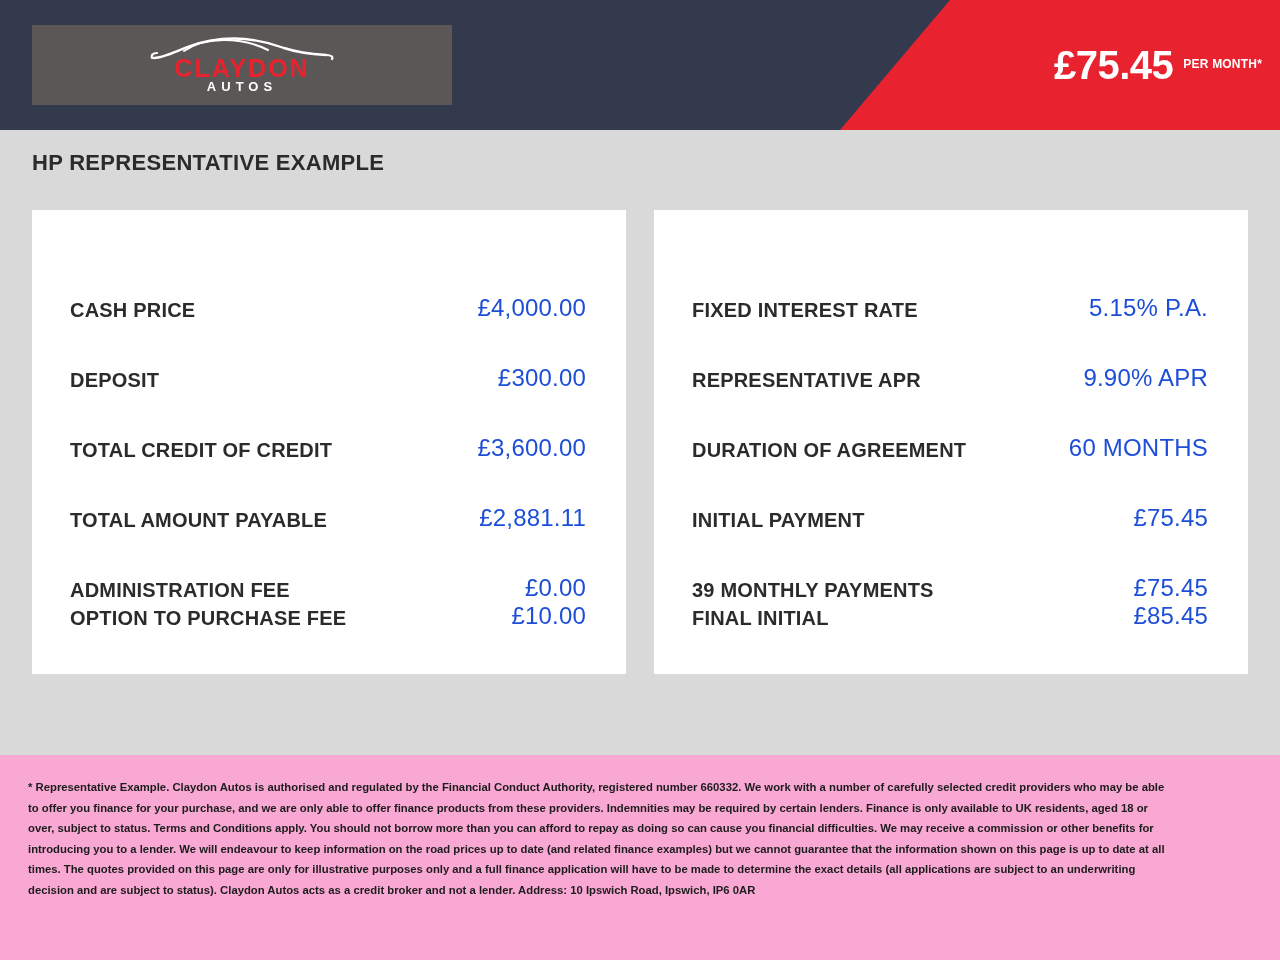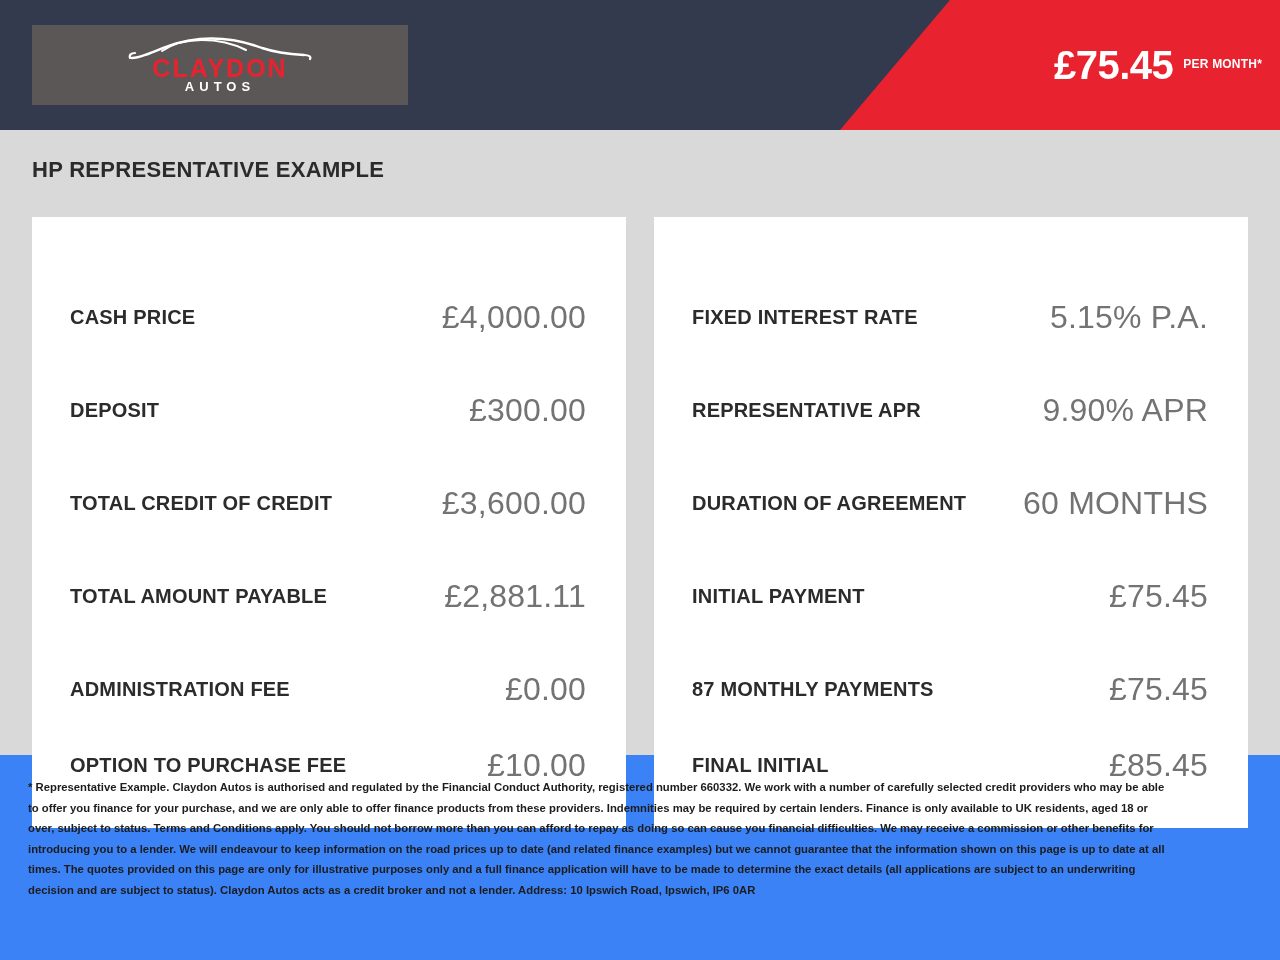--- a/index.html
+++ b/index.html
@@ -52,21 +52,21 @@
     font-weight: bold;
     letter-spacing: 0.2px;
     padding-bottom: 2px;
   }
 
   
   .logo-box {
     position: absolute;
     left: 32px;
     top: 25px;
-    width: 376px;
+    width: 420px;
     height: 80px;
     background: #5c5757;
     display: flex;
     align-items: center;
     justify-content: center;
   }
   .logo-inner {
     position: relative;
     width: 200px;
     height: 62px;
@@ -101,64 +101,63 @@
     font-weight: bold;
     letter-spacing: 5px;
     line-height: 1;
   }
 
   
   .content {
     width: 1280px;
     height: 625px;
     background: #d9d9d9;
-    padding: 27px 32px 0 32px;
+    padding: 20px 32px 0 32px;
   }
   .section-title {
     font-size: 22px;
     font-weight: bold;
     color: #2b2b2b;
     letter-spacing: 0.3px;
     margin-bottom: 34px;
   }
   .panels {
     display: flex;
     gap: 28px;
   }
   .panel {
     background: #ffffff;
     width: 596px;
     padding: 42px 40px 44px 38px;
   }
   .row {
     display: flex;
-    align-items: center;
+    align-items: flex-end;
     justify-content: space-between;
     height: 70px;
-    margin-top: 23px;
   }
   .row:last-child { height: auto; gap: 36px; }
   .row-label {
     font-size: 20px;
     font-weight: bold;
     color: #2b2b2b;
     letter-spacing: 0.2px;
   }
   .row-value {
-    font-size: 32px;
+    font-size: 24px;
     font-weight: normal;
-    color: #737373;
+    color: #1d4ed8;
     letter-spacing: 0.2px;
   }
 
   
   .footer {
     width: 1280px;
     height: 205px;
-    background: #3b82f6;
+    background: #f9a8d4;
     padding: 22px 110px 0 28px;
   }
   .footer p {
     font-size: 11.3px;
     font-weight: bold;
     color: #1c1c1c;
     line-height: 1.82;
     text-align: left;
   }
 </style>
@@ -229,21 +228,21 @@
       </div>
       <div class="row">
         <span class="row-label">DURATION OF AGREEMENT</span>
         <span class="row-value">60 MONTHS</span>
       </div>
       <div class="row">
         <span class="row-label">INITIAL PAYMENT</span>
         <span class="row-value">£75.45</span>
       </div>
       <div class="row">
-        <span class="row-label">87 MONTHLY PAYMENTS</span>
+        <span class="row-label">39 MONTHLY PAYMENTS</span>
         <span class="row-value">£75.45</span>
       </div>
       <div class="row">
         <span class="row-label">FINAL INITIAL</span>
         <span class="row-value">£85.45</span>
       </div>
     </div>
   </div>
 </div>
 

